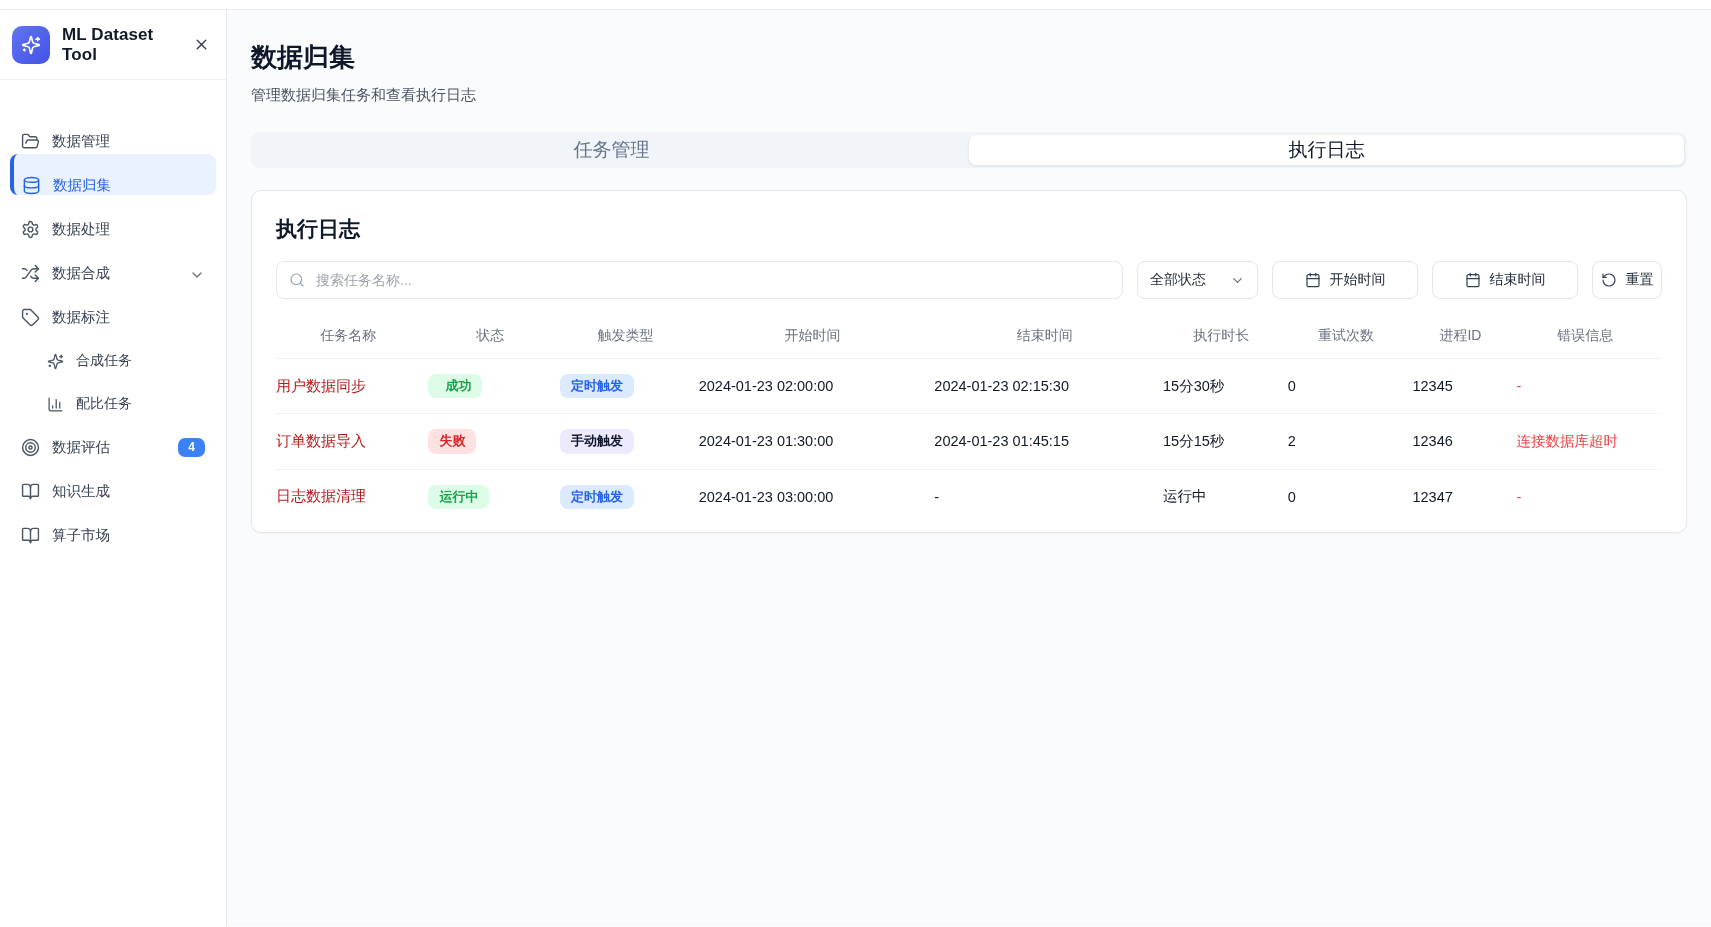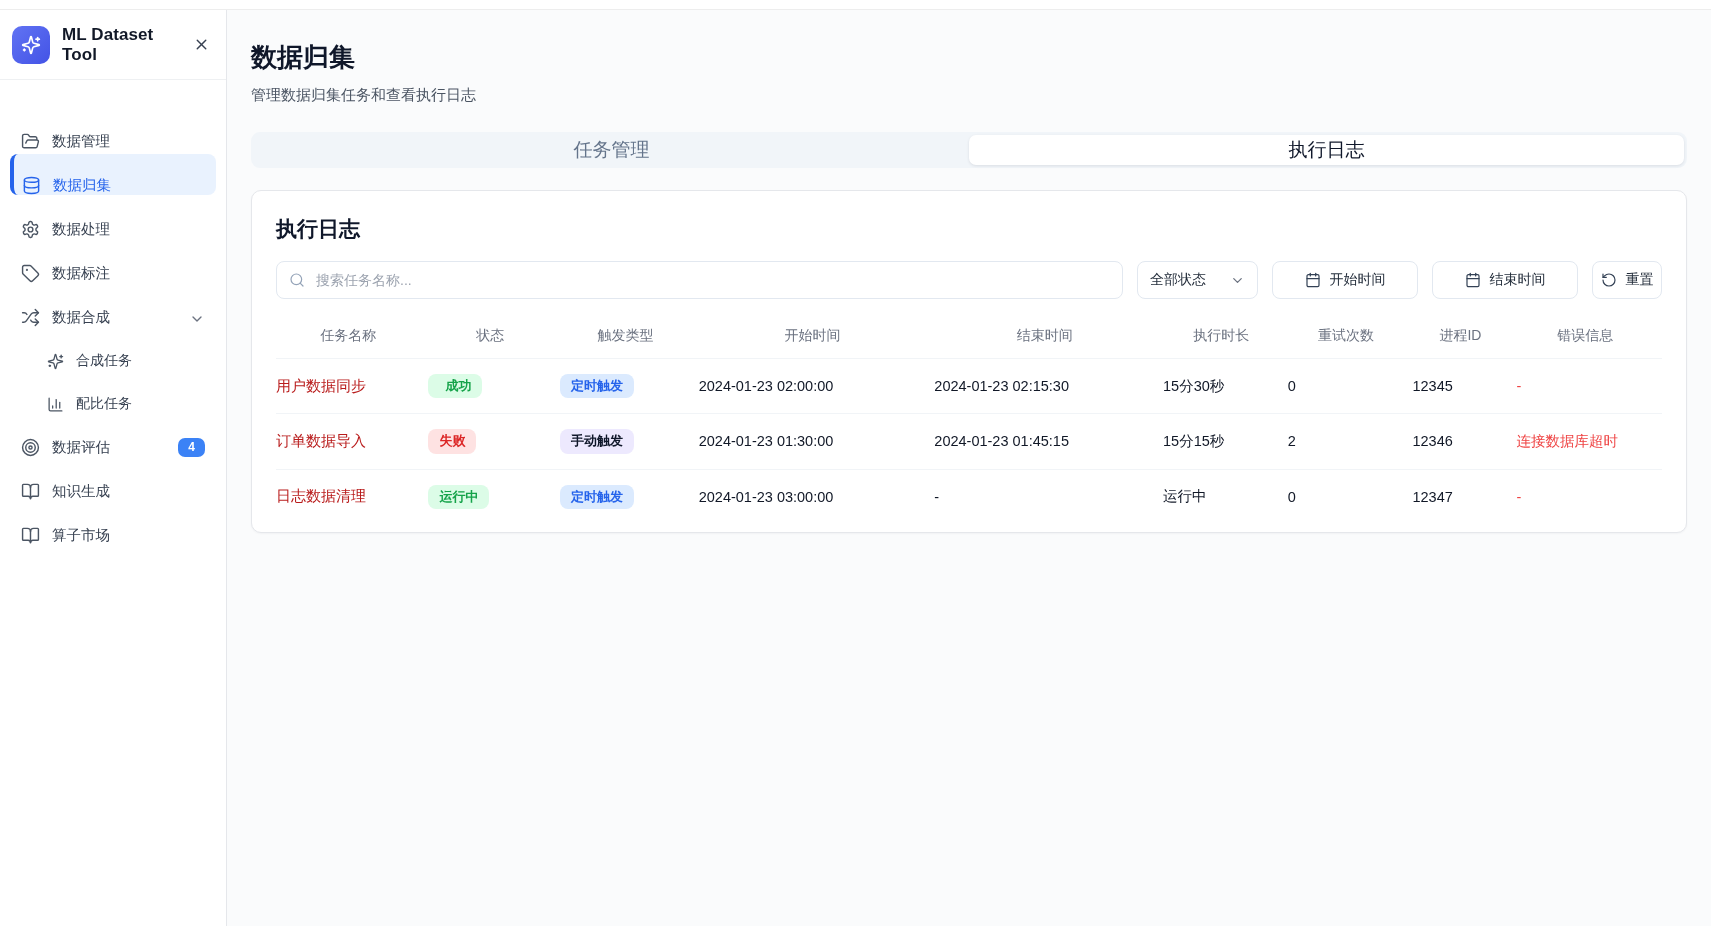--- a/index.html
+++ b/index.html
@@ -118,37 +118,37 @@
         </div>
         <div class="nav-item">
           <svg class="ic" width="19" height="19" viewBox="0 0 24 24" fill="none" stroke="currentColor" stroke-width="1.8" stroke-linecap="round" stroke-linejoin="round">
             <path d="M12.22 2h-.44a2 2 0 0 0-2 2v.18a2 2 0 0 1-1 1.73l-.43.25a2 2 0 0 1-2 0l-.15-.08a2 2 0 0 0-2.73.73l-.22.38a2 2 0 0 0 .73 2.73l.15.1a2 2 0 0 1 1 1.72v.51a2 2 0 0 1-1 1.74l-.15.09a2 2 0 0 0-.73 2.73l.22.38a2 2 0 0 0 2.73.73l.15-.08a2 2 0 0 1 2 0l.43.25a2 2 0 0 1 1 1.73V20a2 2 0 0 0 2 2h.44a2 2 0 0 0 2-2v-.18a2 2 0 0 1 1-1.73l.43-.25a2 2 0 0 1 2 0l.15.08a2 2 0 0 0 2.73-.73l.22-.39a2 2 0 0 0-.73-2.73l-.15-.08a2 2 0 0 1-1-1.74v-.5a2 2 0 0 1 1-1.74l.15-.09a2 2 0 0 0 .73-2.73l-.22-.38a2 2 0 0 0-2.73-.73l-.15.08a2 2 0 0 1-2 0l-.43-.25a2 2 0 0 1-1-1.73V4a2 2 0 0 0-2-2z"></path>
             <circle cx="12" cy="12" r="3"></circle>
           </svg>
           <span>数据处理</span>
         </div>
         <div class="nav-item">
           <svg class="ic" width="19" height="19" viewBox="0 0 24 24" fill="none" stroke="currentColor" stroke-width="1.8" stroke-linecap="round" stroke-linejoin="round">
-            <path d="M12.586 2.586A2 2 0 0 0 11.172 2H4a2 2 0 0 0-2 2v7.172a2 2 0 0 0 .586 1.414l8.704 8.704a2.426 2.426 0 0 0 3.42 0l6.58-6.58a2.426 2.426 0 0 0 0-3.42z"></path>
-            <circle cx="7.5" cy="7.5" r=".5" fill="currentColor"></circle>
-          </svg>
-          <span>数据标注</span>
-        </div>
-        <div class="nav-item">
-          <svg class="ic" width="19" height="19" viewBox="0 0 24 24" fill="none" stroke="currentColor" stroke-width="1.8" stroke-linecap="round" stroke-linejoin="round">
             <path d="M2 18h1.4c1.3 0 2.5-.6 3.3-1.7l6.1-8.6c.8-1.1 2-1.7 3.3-1.7H22"></path>
             <path d="m18 2 4 4-4 4"></path>
             <path d="M2 6h1.9c1.5 0 2.9.9 3.6 2.2"></path>
             <path d="M22 18h-5.9c-1.3 0-2.6-.7-3.3-1.8l-.5-.8"></path>
             <path d="m18 14 4 4-4 4"></path>
           </svg>
           <span>数据合成</span>
           <svg class="chev" width="16" height="16" viewBox="0 0 24 24" fill="none" stroke="currentColor" stroke-width="2" stroke-linecap="round" stroke-linejoin="round">
             <path d="m6 9 6 6 6-6"></path>
           </svg>
+        </div>
+        <div class="nav-item">
+          <svg class="ic" width="19" height="19" viewBox="0 0 24 24" fill="none" stroke="currentColor" stroke-width="1.8" stroke-linecap="round" stroke-linejoin="round">
+            <path d="M12.586 2.586A2 2 0 0 0 11.172 2H4a2 2 0 0 0-2 2v7.172a2 2 0 0 0 .586 1.414l8.704 8.704a2.426 2.426 0 0 0 3.42 0l6.58-6.58a2.426 2.426 0 0 0 0-3.42z"></path>
+            <circle cx="7.5" cy="7.5" r=".5" fill="currentColor"></circle>
+          </svg>
+          <span>数据标注</span>
         </div>
         <div class="nav-item sub">
           <svg class="ic" width="17" height="17" viewBox="0 0 24 24" fill="none" stroke="currentColor" stroke-width="1.8" stroke-linecap="round" stroke-linejoin="round">
             <path d="M9.937 15.5A2 2 0 0 0 8.5 14.063l-6.135-1.582a.5.5 0 0 1 0-.962L8.5 9.936A2 2 0 0 0 9.937 8.5l1.582-6.135a.5.5 0 0 1 .963 0L14.063 8.5A2 2 0 0 0 15.5 9.937l6.135 1.581a.5.5 0 0 1 0 .964L15.5 14.063a2 2 0 0 0-1.437 1.437l-1.582 6.135a.5.5 0 0 1-.963 0z"></path>
             <path d="M20 3v4"></path>
             <path d="M22 5h-4"></path>
             <path d="M4 17v2"></path>
             <path d="M5 18H3"></path>
           </svg>
           <span>合成任务</span>

